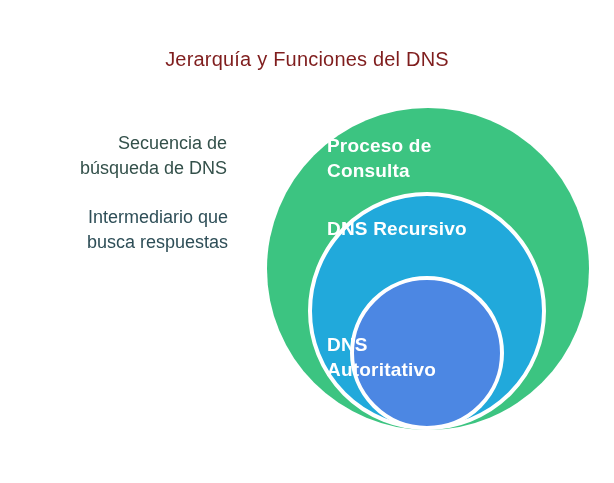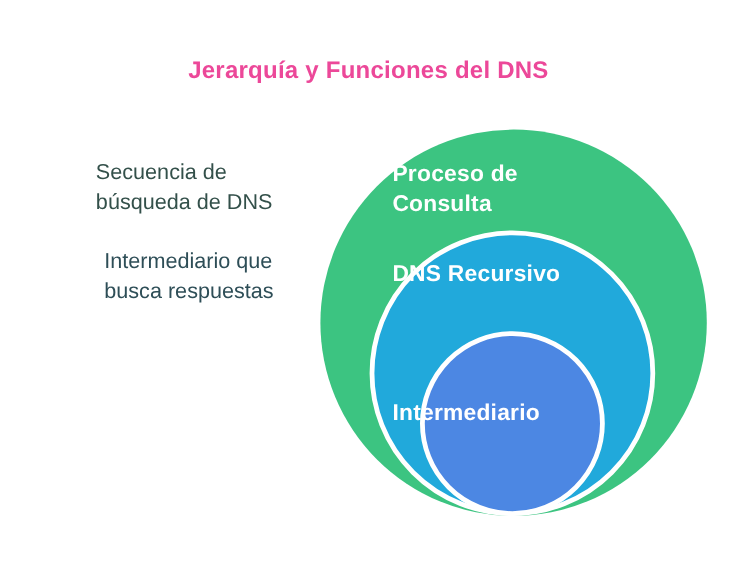--- a/index.html
+++ b/index.html
@@ -38,53 +38,54 @@
     font-weight: 700;
     line-height: 25px;
     letter-spacing: 0.2px;
   }
   .ring-label span { display: block; }
   .ring-label-outer { top: 133px; }
   .ring-label-mid   { top: 216px; }
   .ring-label-inner { top: 332px; }
   .side-label {
     position: absolute;
-    text-align: left;
+    text-align: right;
     font-size: 18px;
     line-height: 25px;
   }
   .side-label span { display: block; }
   .side-label-1 { top: 131px; right: 387px; }
   .side-label-2 { top: 205px; right: 386px; }
   .side-label-3 { top: 333px; right: 364px; }
 </style>
 </head>
 <body>
 
 <div class="canvas">
 
-  <h1 class="title" style="color: #ec4899; font-weight: bold;">Jerarquía y Funciones del DNS</h1>
+  <h1 class="title" style="color: #7f1d1d;">Jerarquía y Funciones del DNS</h1>
 
   <div class="circle circle-outer" style="background: rgb(60, 196, 129);"></div>
 
   <div class="circle circle-mid" style="background: rgb(33, 169, 219);"></div>
 
   <div class="circle circle-inner" style="background: rgb(76, 135, 227);"></div>
 
   <div class="ring-label ring-label-outer" style="color: rgb(255, 255, 255);">
     <span>Proceso de</span>
     <span>Consulta</span>
   </div>
 
   <div class="ring-label ring-label-mid" style="color: rgb(255, 255, 255);">
     <span>DNS Recursivo</span>
   </div>
 
   <div class="ring-label ring-label-inner" style="color: rgb(255, 255, 255);">
-    <span>Intermediario</span>
+    <span>DNS</span>
+    <span>Autoritativo</span>
   </div>
 
   <div class="side-label side-label-1" style="color: rgb(51, 80, 74);">
     <span>Secuencia de</span>
     <span>búsqueda de DNS</span>
   </div>
 
   <div class="side-label side-label-2" style="color: rgb(46, 78, 87);">
     <span>Intermediario que</span>
     <span>busca respuestas</span>

